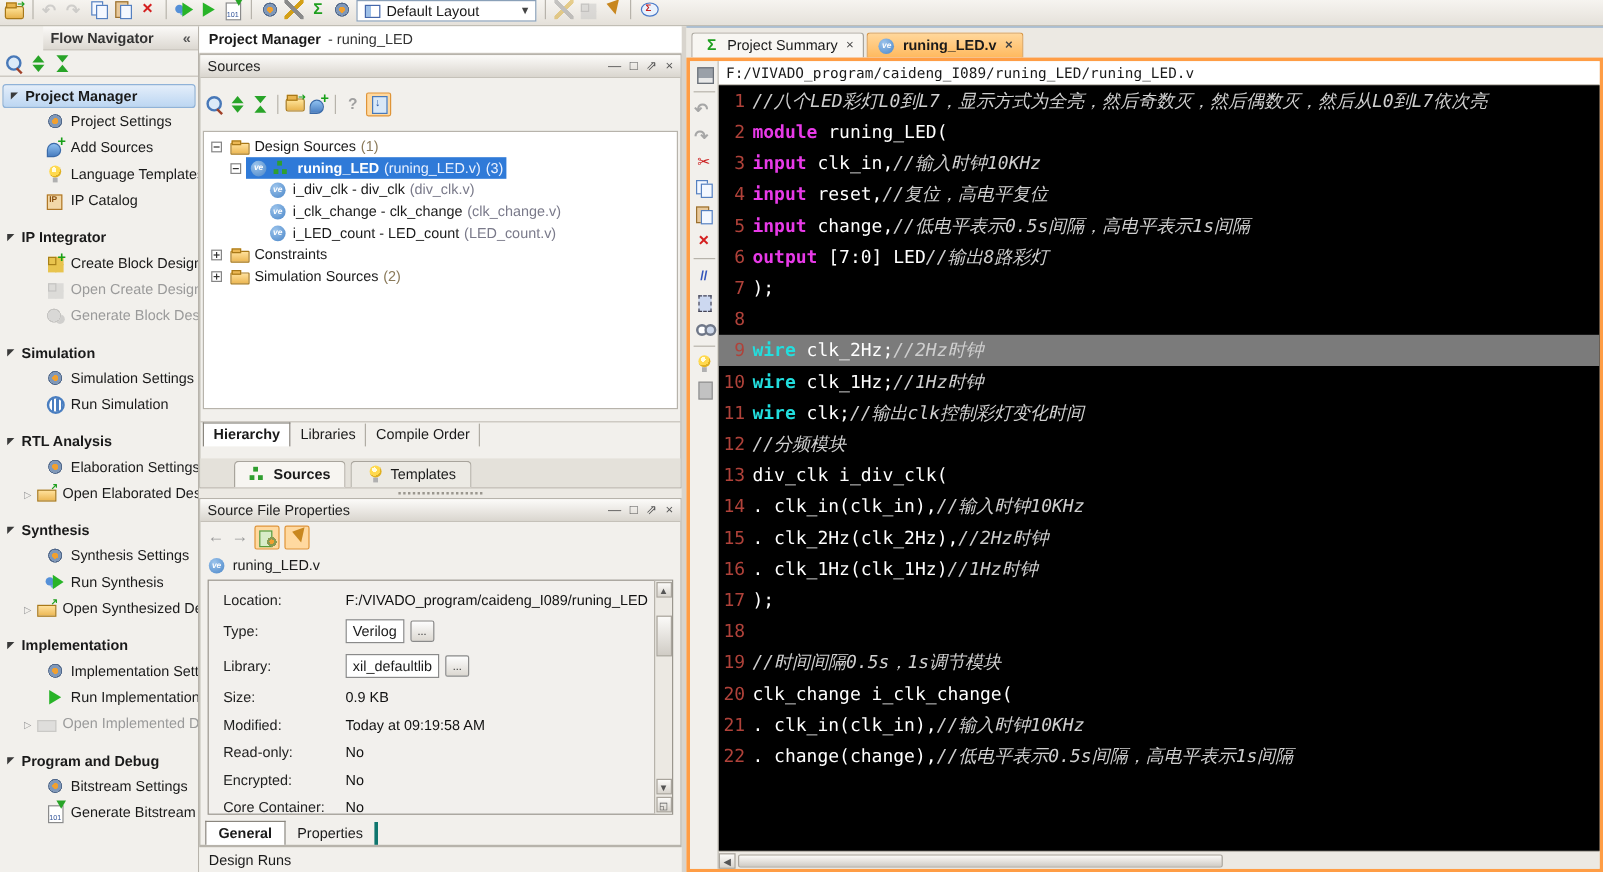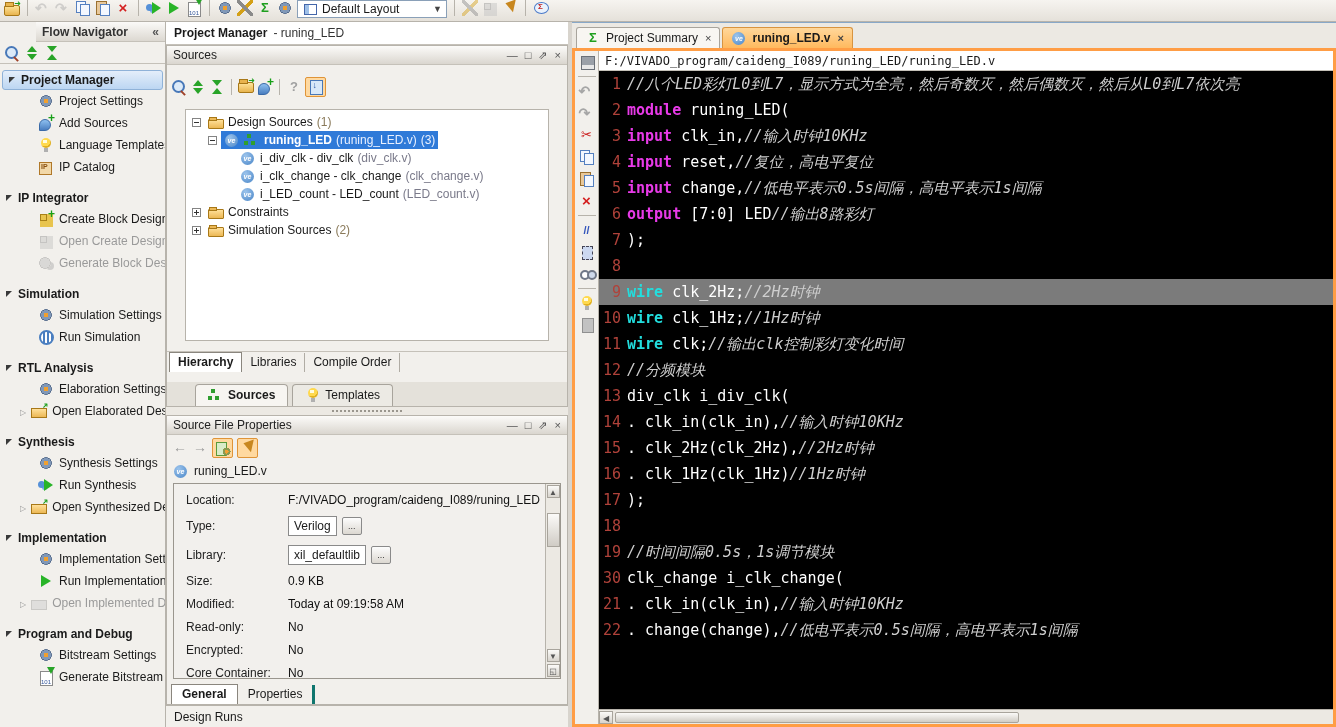--- a/index.html
+++ b/index.html
@@ -132,21 +132,21 @@
   .panel-header { height:19px; display:flex; align-items:center; padding:0 6px; background:linear-gradient(#fcfbf9,#dad6cf);
     border-bottom:1px solid #c5c1b9; flex:none; }
   .panel-header .title { font-weight:normal; color:#222; }
   .win-controls { margin-left:auto; display:flex; gap:7px; color:#555; font-size:11px; }
   .win-controls span { cursor:default; line-height:16px; }
 
   .src-toolbar { height:24px; display:flex; align-items:center; gap:3px; padding:0 4px; flex:none; }
   .tool-active { display:inline-flex; align-items:center; justify-content:center; width:21px; height:20px;
     background:#ffd9a0; border:1px solid #df9438; border-radius:2px; }
 
-  .src-tree { flex:1; background:#fff; border:1px solid #b7b3ab; margin:0 18px; overflow:hidden; padding:3px 0; }
+  .src-tree { flex:1; background:#fff; border:1px solid #b7b3ab; margin:0 2px; overflow:hidden; padding:3px 0; }
   .tree-row { display:flex; align-items:center; height:18px; gap:4px; white-space:nowrap; }
   .tree-row .exp { width:9px; height:9px; border:1px solid #848484; background:#fff; position:relative; flex:none; }
   .tree-row .exp::before { content:""; position:absolute; left:1px; top:3px; width:5px; height:1px; background:#333; }
   .tree-row .exp.plus::after { content:""; position:absolute; left:3px; top:1px; width:1px; height:5px; background:#333; }
   .tree-row .exp.none { border:none; background:transparent; }
   .tree-row .exp.none::before { display:none; }
   .lbl-group { display:flex; align-items:center; gap:4px; padding:0 3px; height:18px; }
   .tree-row.selected .lbl-group { background:#2f7ad8; color:#fff; }
   .tree-row.selected .lbl-group .file, .tree-row.selected .lbl-group .cnt { color:#e8f0ff; }
   .tree-row .name.b { font-weight:bold; }
@@ -625,21 +625,21 @@
               <div class="code-line"><span class="ln">10</span><span class="txt"><span class="tk-w">wire</span><span class="tk-p"> clk_1Hz;</span><span class="tk-c">//1Hz时钟</span></span></div>
               <div class="code-line"><span class="ln">11</span><span class="txt"><span class="tk-w">wire</span><span class="tk-p"> clk;</span><span class="tk-c">//输出clk控制彩灯变化时间</span></span></div>
               <div class="code-line"><span class="ln">12</span><span class="txt"><span class="tk-c">//分频模块</span></span></div>
               <div class="code-line"><span class="ln">13</span><span class="txt"><span class="tk-p">div_clk i_div_clk(</span></span></div>
               <div class="code-line"><span class="ln">14</span><span class="txt"><span class="tk-p">. clk_in(clk_in),</span><span class="tk-c">//输入时钟10KHz</span></span></div>
               <div class="code-line"><span class="ln">15</span><span class="txt"><span class="tk-p">. clk_2Hz(clk_2Hz),</span><span class="tk-c">//2Hz时钟</span></span></div>
               <div class="code-line"><span class="ln">16</span><span class="txt"><span class="tk-p">. clk_1Hz(clk_1Hz)</span><span class="tk-c">//1Hz时钟</span></span></div>
               <div class="code-line"><span class="ln">17</span><span class="txt"><span class="tk-p">);</span></span></div>
               <div class="code-line"><span class="ln">18</span><span class="txt"></span></div>
               <div class="code-line"><span class="ln">19</span><span class="txt"><span class="tk-c">//时间间隔0.5s，1s调节模块</span></span></div>
-              <div class="code-line"><span class="ln">30</span><span class="txt"><span class="tk-p">clk_change i_clk_change(</span></span></div>
+              <div class="code-line"><span class="ln">20</span><span class="txt"><span class="tk-p">clk_change i_clk_change(</span></span></div>
               <div class="code-line"><span class="ln">21</span><span class="txt"><span class="tk-p">. clk_in(clk_in),</span><span class="tk-c">//输入时钟10KHz</span></span></div>
               <div class="code-line"><span class="ln">22</span><span class="txt"><span class="tk-p">. change(change),</span><span class="tk-c">//低电平表示0.5s间隔，高电平表示1s间隔</span></span></div>
             </div>
           <div class="ed-hscroll">
             <span class="btn">◀</span>
             <span class="thumb"></span>
           </div>
         </div>
       </div>
     </div>

